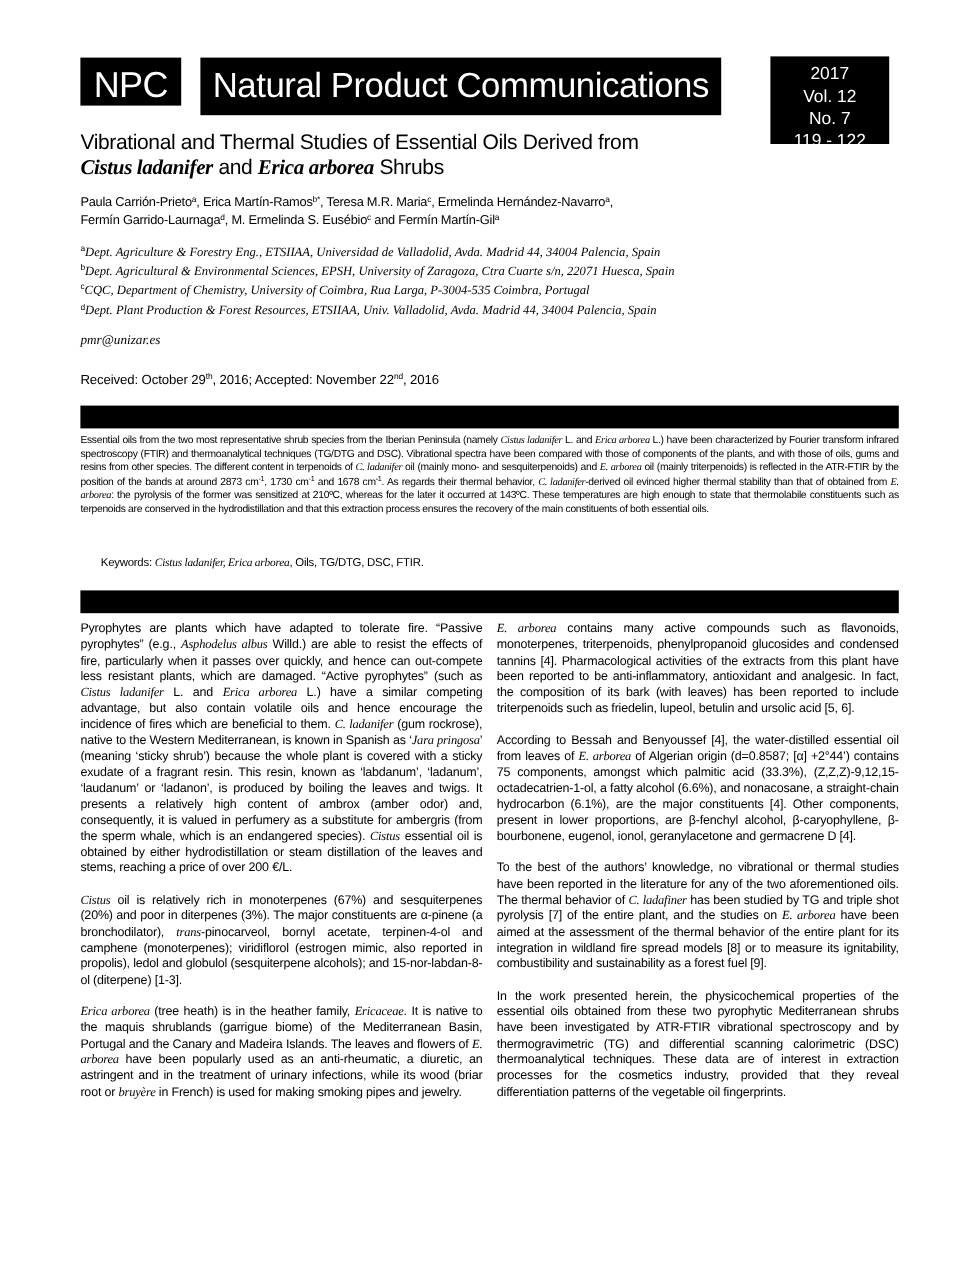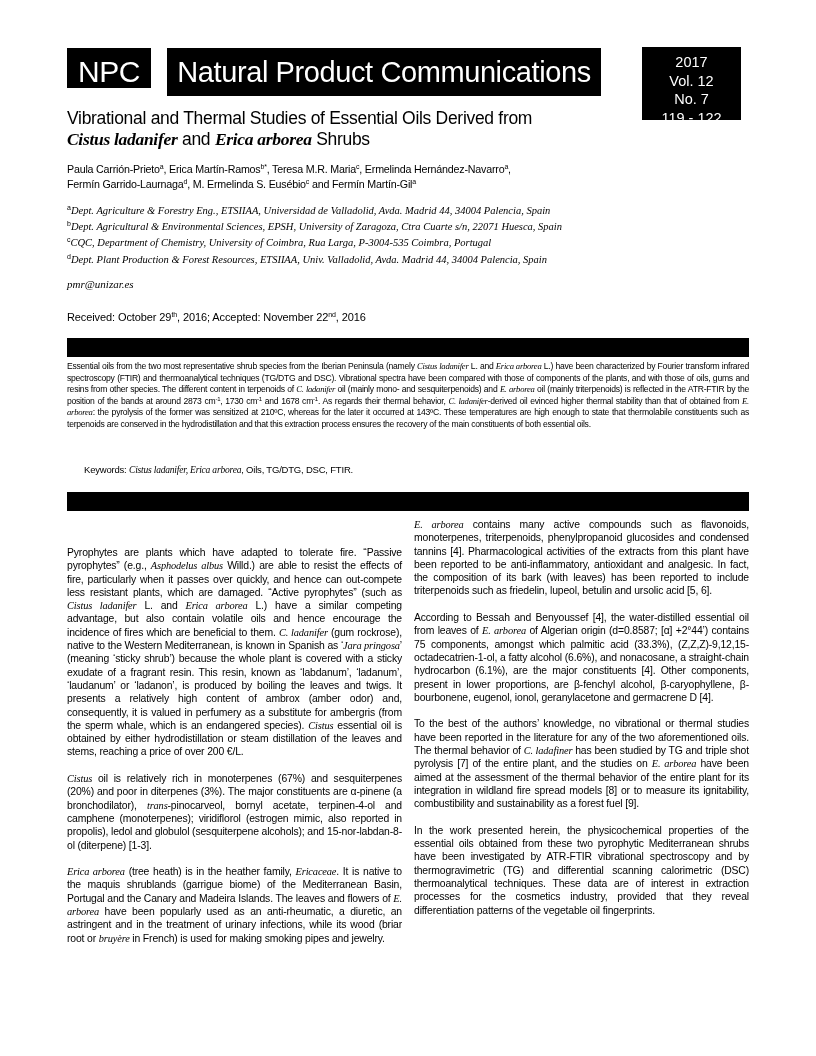--- a/index.html
+++ b/index.html
@@ -19,21 +19,21 @@
   #affils sup { font-family: "Liberation Sans", sans-serif; font-style: normal; }
   #email { left: 67px; top: 278px; font-family: "Liberation Serif", serif; font-style: italic; font-size: 11px; }
   #received { left: 67px; top: 311px; font-size: 11px; letter-spacing: -0.1px; }
   .bar { left: 67px; width: 682px; height: 19px; background: #000; }
   #bar1 { top: 338px; }
   #bar2 { top: 492px; }
   #abstract { left: 67px; top: 361px; width: 682px; font-size: 8.6px; line-height: 11.6px; text-align: justify; letter-spacing: -0.25px; }
   #abstract sup { font-size: 6px; vertical-align: 3px; line-height: 0; }
   #keywords { left: 67px; top: 464px; font-size: 9.5px; letter-spacing: -0.2px; margin-left: 17px; }
   .col { top: 518px; width: 335px; font-size: 10.4px; line-height: 13.3px; text-align: justify; letter-spacing: -0.15px; }
-  #col-left { left: 67px; margin-top: 28px; }
+  #col-left { left: 67px; }
   #col-right { left: 414px; }
   .col p { margin: 0 0 13.3px 0; }
 </style>
 </head>
 <body>
 
 <div id="npc-box" class="abs blackbox">NPC</div>
 <div id="journal-box" class="abs blackbox">Natural Product Communications</div>
 <div id="vol-box" class="abs blackbox">
   <div>2017</div>

